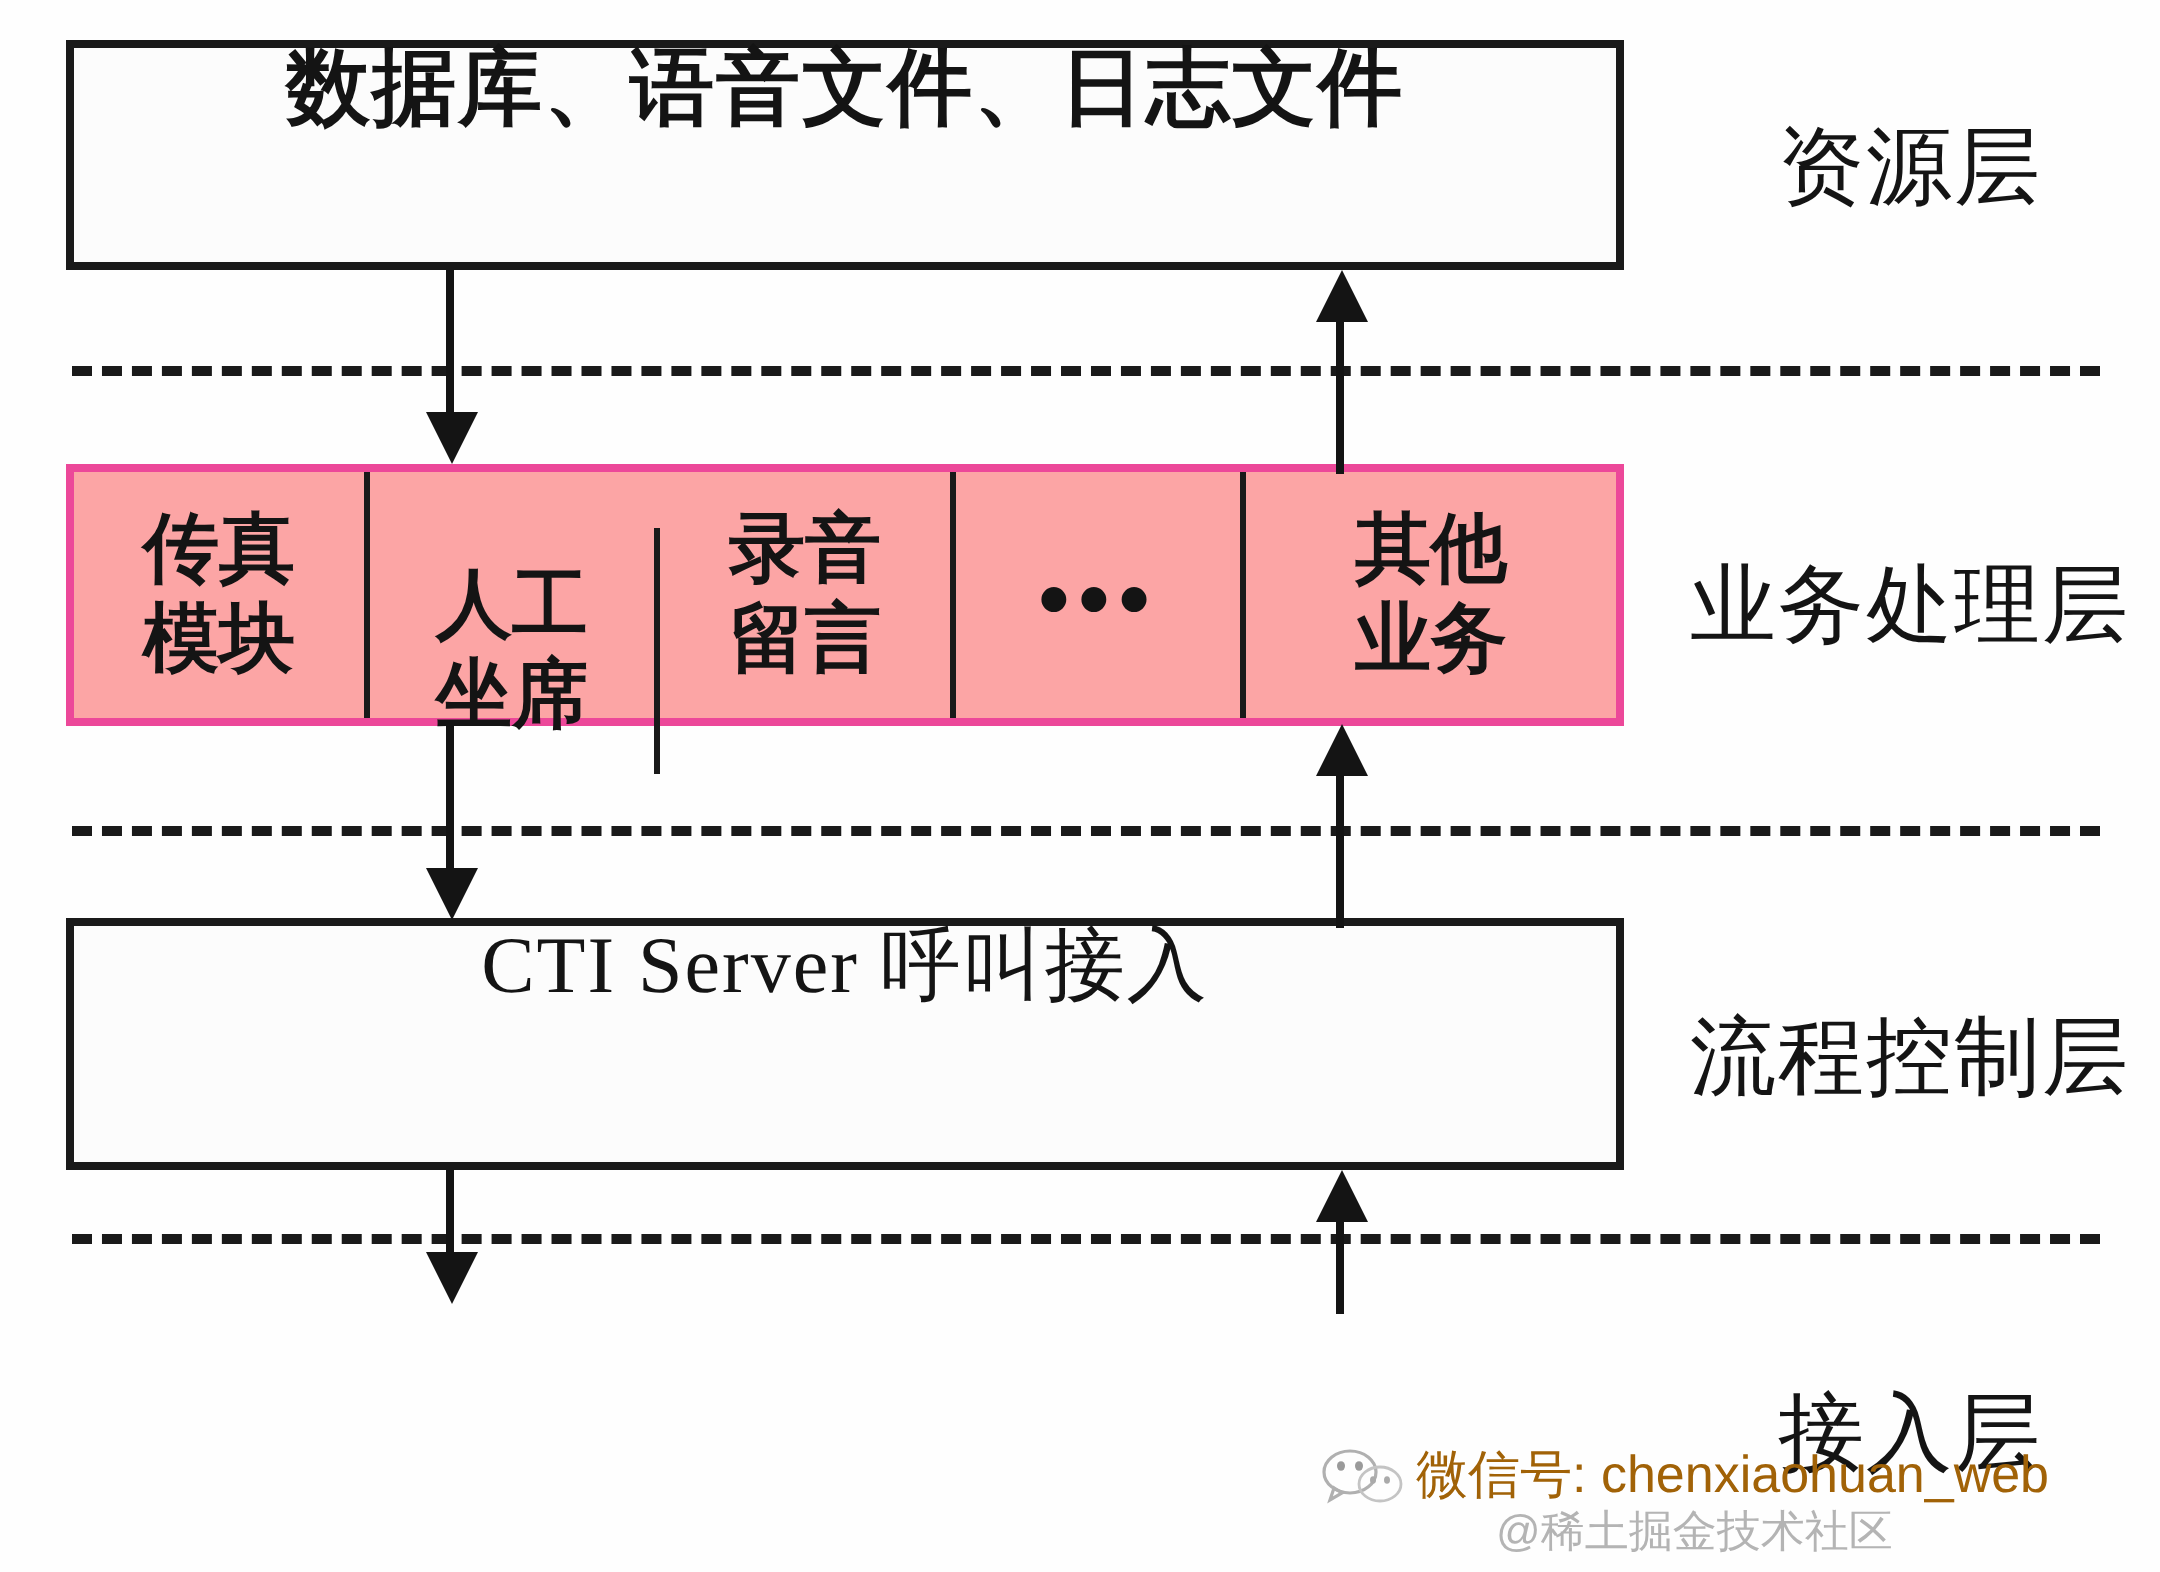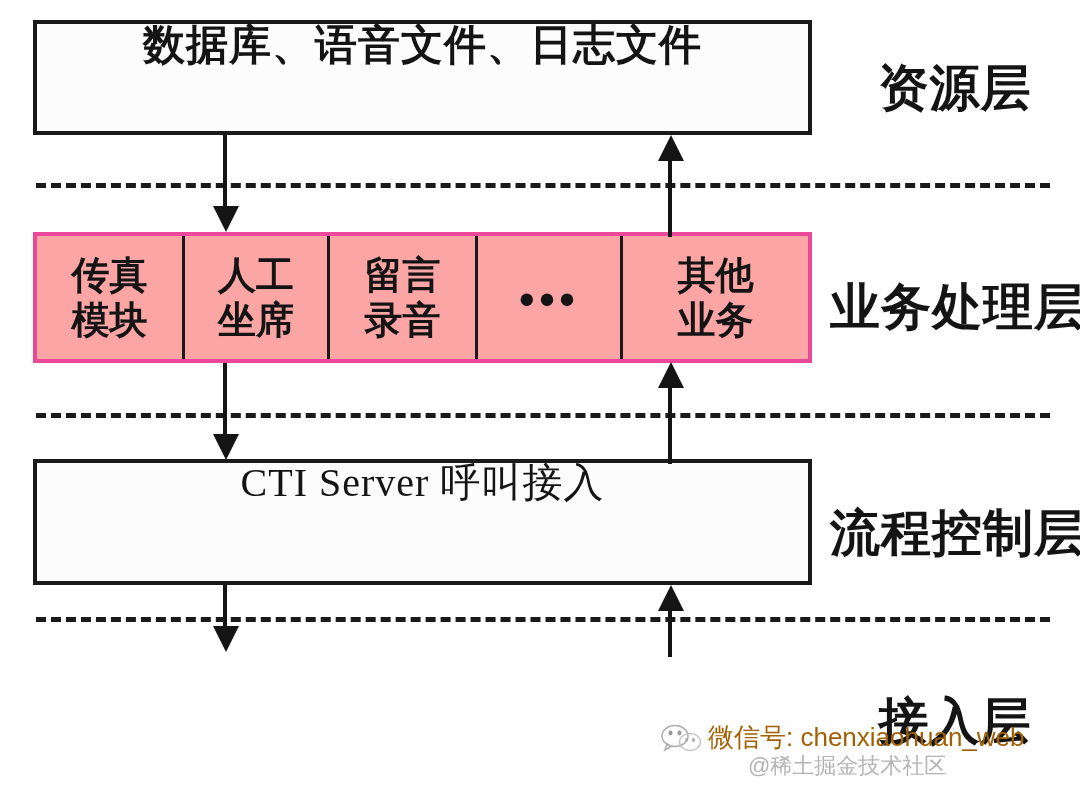--- a/index.html
+++ b/index.html
@@ -75,21 +75,21 @@
   .cell-dots {
     font-family: "Liberation Serif", "DejaVu Serif", serif;
     font-size: 46px;
     font-weight: 900;
     color: #141414;
     letter-spacing: 4px;
     line-height: 1;
     margin-top: 4px;
   }
   #cell-fax      { width: 148px; }
-  #cell-agent    { width: 145px; }
+  #cell-agent    { width: 145px; margin-top: 28px; }
   #cell-record   { width: 148px; }
   #cell-ellipsis { width: 145px; }
   #cell-other    { flex: 1; }
 
   
   .divider {
     position: absolute;
     left: 36px;
     width: 1014px;
     height: 0;
@@ -127,22 +127,22 @@
   #head-u1 { left: 658px; top: 135px; }
   #conn-u2 { left: 668px; top: 388px; height: 76px; }
   #head-u2 { left: 658px; top: 362px; }
   #conn-u3 { left: 668px; top: 611px; height: 46px; }
   #head-u3 { left: 658px; top: 585px; }
 
   
   .layer-label {
     position: absolute;
     font-family: "Liberation Serif", "DejaVu Serif", serif;
-    font-size: 50px;
-    font-weight: 700;
+    font-size: 43px;
+    font-weight: 400;
     color: #141414;
     white-space: nowrap;
     text-align: center;
     width: 250px;
     left: 830px;
     letter-spacing: 1px;
   }
   #label-resource { top: 55px; }
   #label-business { top: 274px; }
   #label-control  { top: 500px; }
@@ -193,22 +193,22 @@
   <div id="box-business">
     <div class="cell" id="cell-fax">
       <span class="cell-line">传真</span>
       <span class="cell-line">模块</span>
     </div>
     <div class="cell" id="cell-agent">
       <span class="cell-line">人工</span>
       <span class="cell-line">坐席</span>
     </div>
     <div class="cell" id="cell-record">
+      <span class="cell-line">录音</span>
       <span class="cell-line">留言</span>
-      <span class="cell-line">录音</span>
     </div>
     <div class="cell" id="cell-ellipsis">
       <span class="cell-dots">•••</span>
     </div>
     <div class="cell" id="cell-other">
       <span class="cell-line">其他</span>
       <span class="cell-line">业务</span>
     </div>
   </div>
   <div class="layer-label" id="label-business">业务处理层</div>

